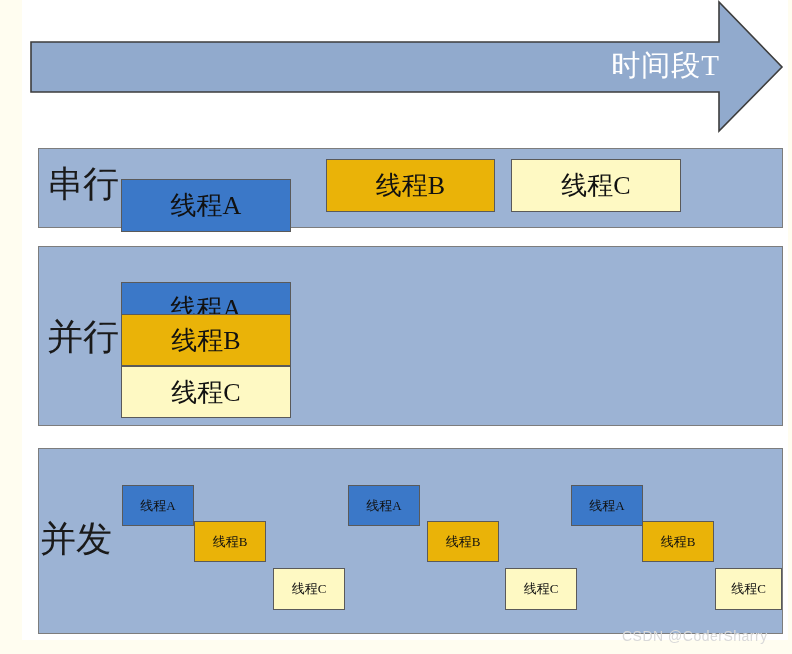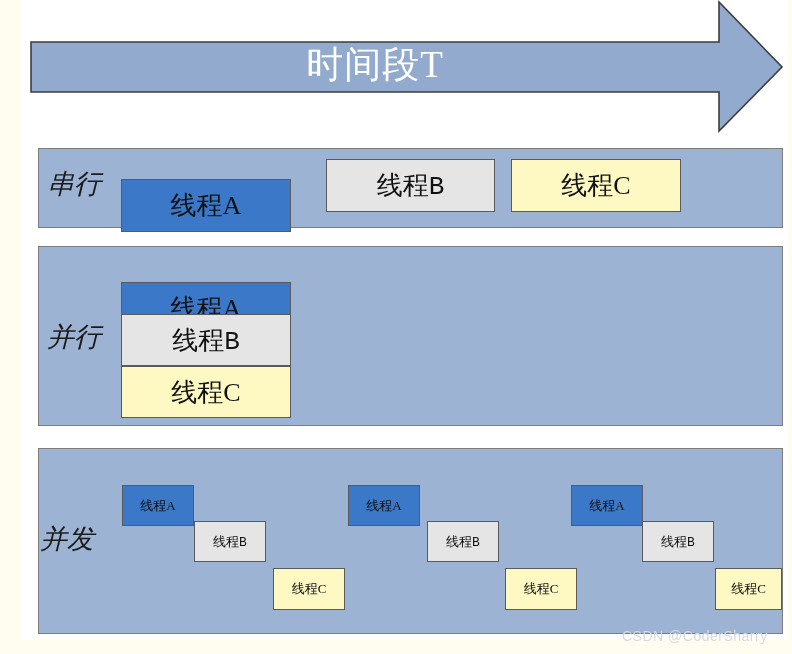--- a/index.html
+++ b/index.html
@@ -32,57 +32,56 @@
     top: 0px;
     width: 754px;
     height: 134px;
   }
   #time-arrow svg { display: block; }
   #time-arrow .arrow-label {
     position: absolute;
     left: 0;
     top: 42px;
     width: 690px;
-    text-align: center;
+    text-align: right;
     color: #ffffff;
-    font-size: 37px;
+    font-size: 29px;
     line-height: 46px;
     letter-spacing: 1px;
     pointer-events: none;
   }
 
   
   .row-panel {
     position: absolute;
     background: #9cb3d4;
     border: 1px solid #7d7d7d;
     box-sizing: border-box;
   }
   .row-label {
     position: absolute;
     color: #1a1a1a;
-    font-size: 27px;
+    font-size: 36px;
     line-height: 32px;
     white-space: nowrap;
-    font-style: italic;
   }
 
   
   .block {
     position: absolute;
     box-sizing: border-box;
     border: 1px solid #5a5a5a;
     display: flex;
     align-items: center;
     justify-content: center;
     color: #111111;
     overflow: hidden;
   }
   .block.blue   { background: #3b78c8; margin-top: 20px; }
-  .block.yellow { background: #e5e5e5; font-family: Liberation Mono, monospace; }
+  .block.yellow { background: #eab308; }
   .block.green  { background: #fef9c3; }
 
   .block.big    { font-size: 26px; }
   .block.small  { font-size: 13px; }
 
   
   #watermark {
     position: absolute;
     left: 622px;
     top: 628px;

